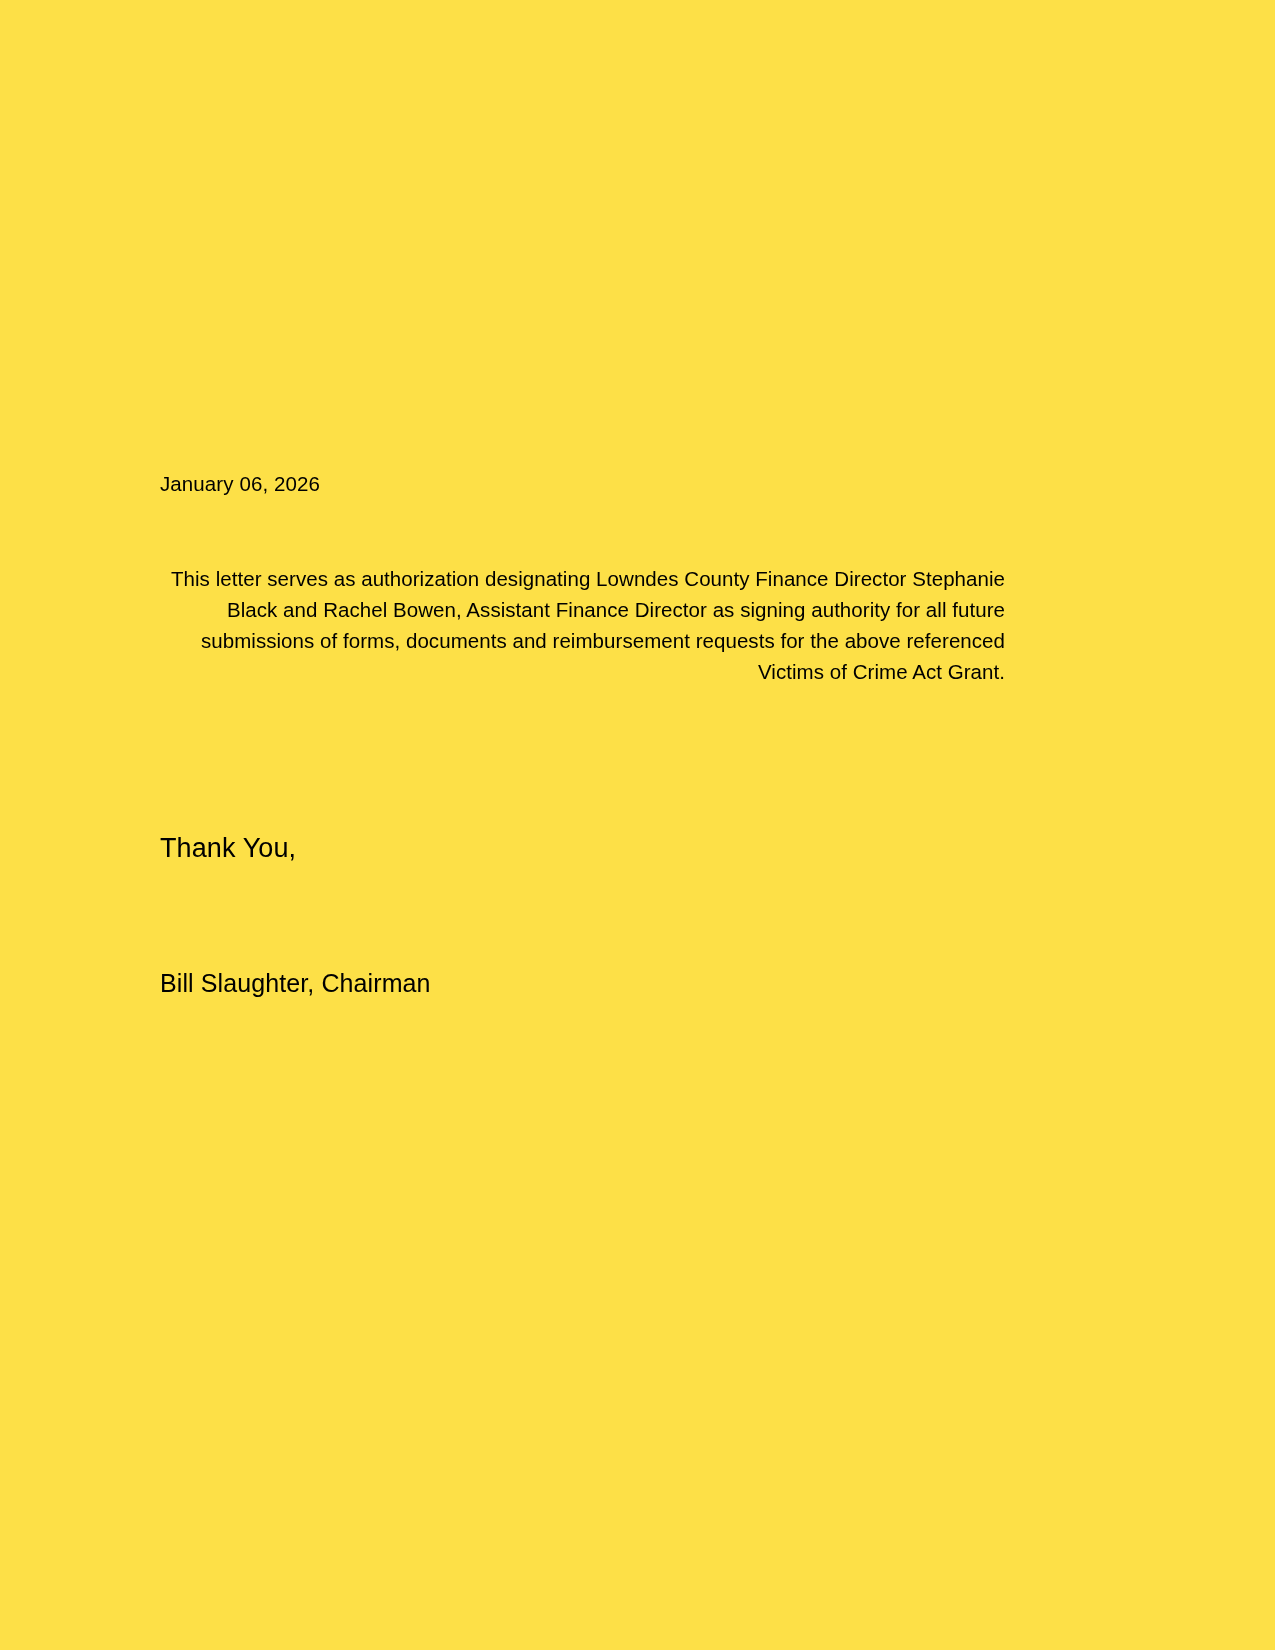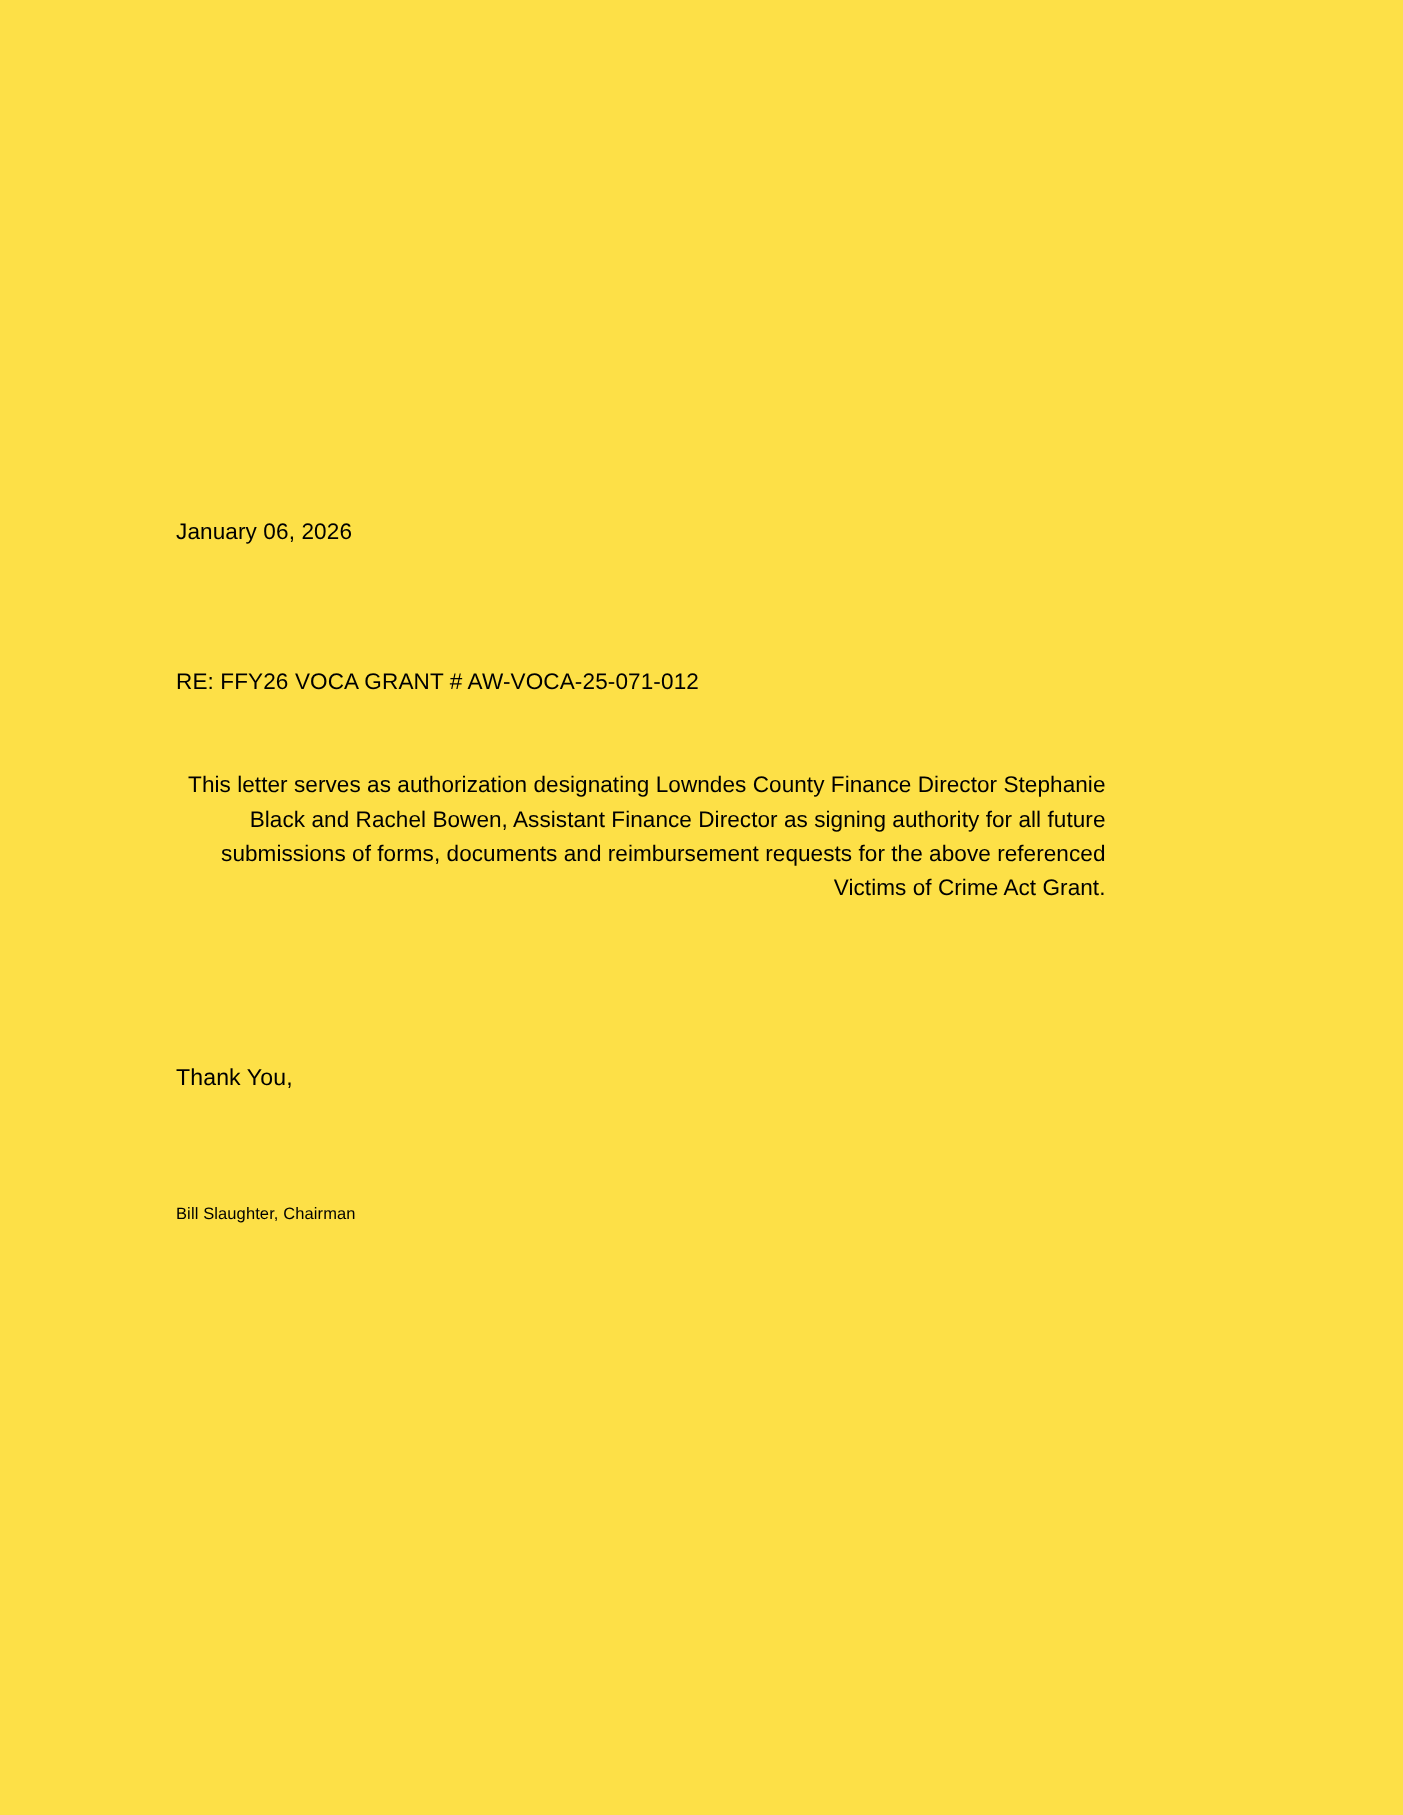--- a/index.html
+++ b/index.html
@@ -40,40 +40,39 @@
   }
   .body-paragraph {
     font-size: 20.5px;
     line-height: 1.52;
     margin-top: 65px;
     width: 845px;
     letter-spacing: 0.05px;
     text-align: right;
   }
   .closing-line {
-    font-size: 21px;
+    font-size: 27px;
     line-height: 1.35;
     margin-top: 143px;
     letter-spacing: 0.1px;
   }
   .signature-line {
-    font-size: 15px;
+    font-size: 25px;
     line-height: 1.35;
     margin-top: 100px;
     letter-spacing: 0.1px;
   }
 </style>
 </head>
 <body>
 
 <div class="page">
   <div class="letter-body">
     <div class="date-line">January 06, 2026</div>
 
-    <div class="subject-line">RE: FFY26 VOCA GRANT # AW-VOCA-25-071-012</div>
 
     <div class="body-paragraph">This letter serves as authorization designating Lowndes County Finance Director Stephanie Black and Rachel Bowen, Assistant Finance Director as signing authority for all future submissions of forms, documents and reimbursement requests for the above referenced Victims of Crime Act Grant.</div>
 
     <div class="closing-line">Thank You,</div>
 
     <div class="signature-line">Bill Slaughter, Chairman</div>
   </div>
 </div>
 
 </body></html>

